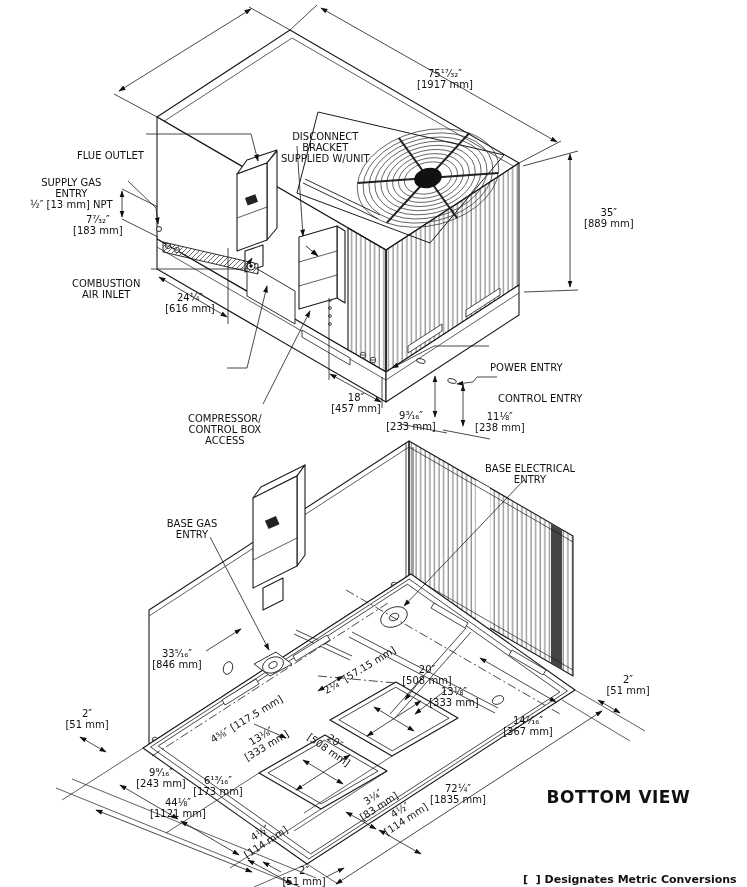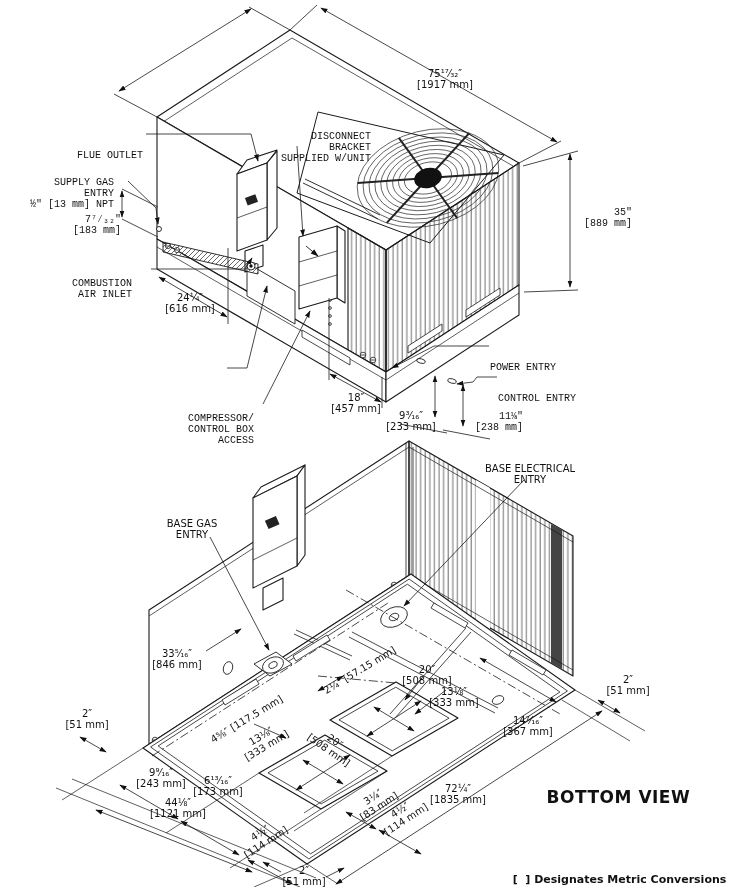--- a/index.html
+++ b/index.html
@@ -1,21 +1,21 @@
 <!DOCTYPE html>
 <html><head>
 <meta charset="utf-8">
 <style>
   html,body{margin:0;padding:0;background:#fff;}
   #stage{position:relative;width:747px;height:887px;background:#fff;overflow:hidden;
          font-family:"DejaVu Sans","Liberation Sans",sans-serif;color:#111;}
   #art{position:absolute;left:0;top:0;}
   .lbl{position:absolute;font-size:10px;line-height:11px;white-space:pre;color:#111;}
   .lbl .ln{display:block;text-align:center;}
-  .la .ln{text-align:right;font-family:Liberation Mono, monospace;}
+  .la .ln{text-align:center;}
   .c{transform:translate(-50%,-50%);}
   .c.r-33{transform:translate(-50%,-50%) rotate(-33deg);}
   .c.r-31{transform:translate(-50%,-50%) rotate(-31deg);}
   .c.r35{transform:translate(-50%,-50%) rotate(35deg);}
   .title{font-size:17px;font-weight:700;letter-spacing:.5px;}
   .foot{font-size:11px;font-weight:700;}
   svg path,svg line,svg ellipse,svg circle,svg polyline{vector-effect:non-scaling-stroke;}
 </style>
 </head>
 <body>
@@ -360,17 +360,17 @@
 <div class="lbl c r-31" style="left:261px;top:736px">
   <span class="ln">13⅛″</span><span class="ln">[333 mm]</span>
 </div>
 <div class="lbl c r35" style="left:335px;top:741px">
   <span class="ln">20″</span><span class="ln">[508 mm]</span>
 </div>
 
 <div class="lbl c title" style="left:612px;top:792px">
   <span>BOTTOM VIEW</span>
 </div>
-<div class="lbl foot" style="left:505px;top:863px;width:242px;text-align:left">
+<div class="lbl foot" style="left:505px;top:863px;width:242px;text-align:center">
   <span>[  ] Designates Metric Conversions</span>
 </div>
 
 </div>
 
 </body></html>

